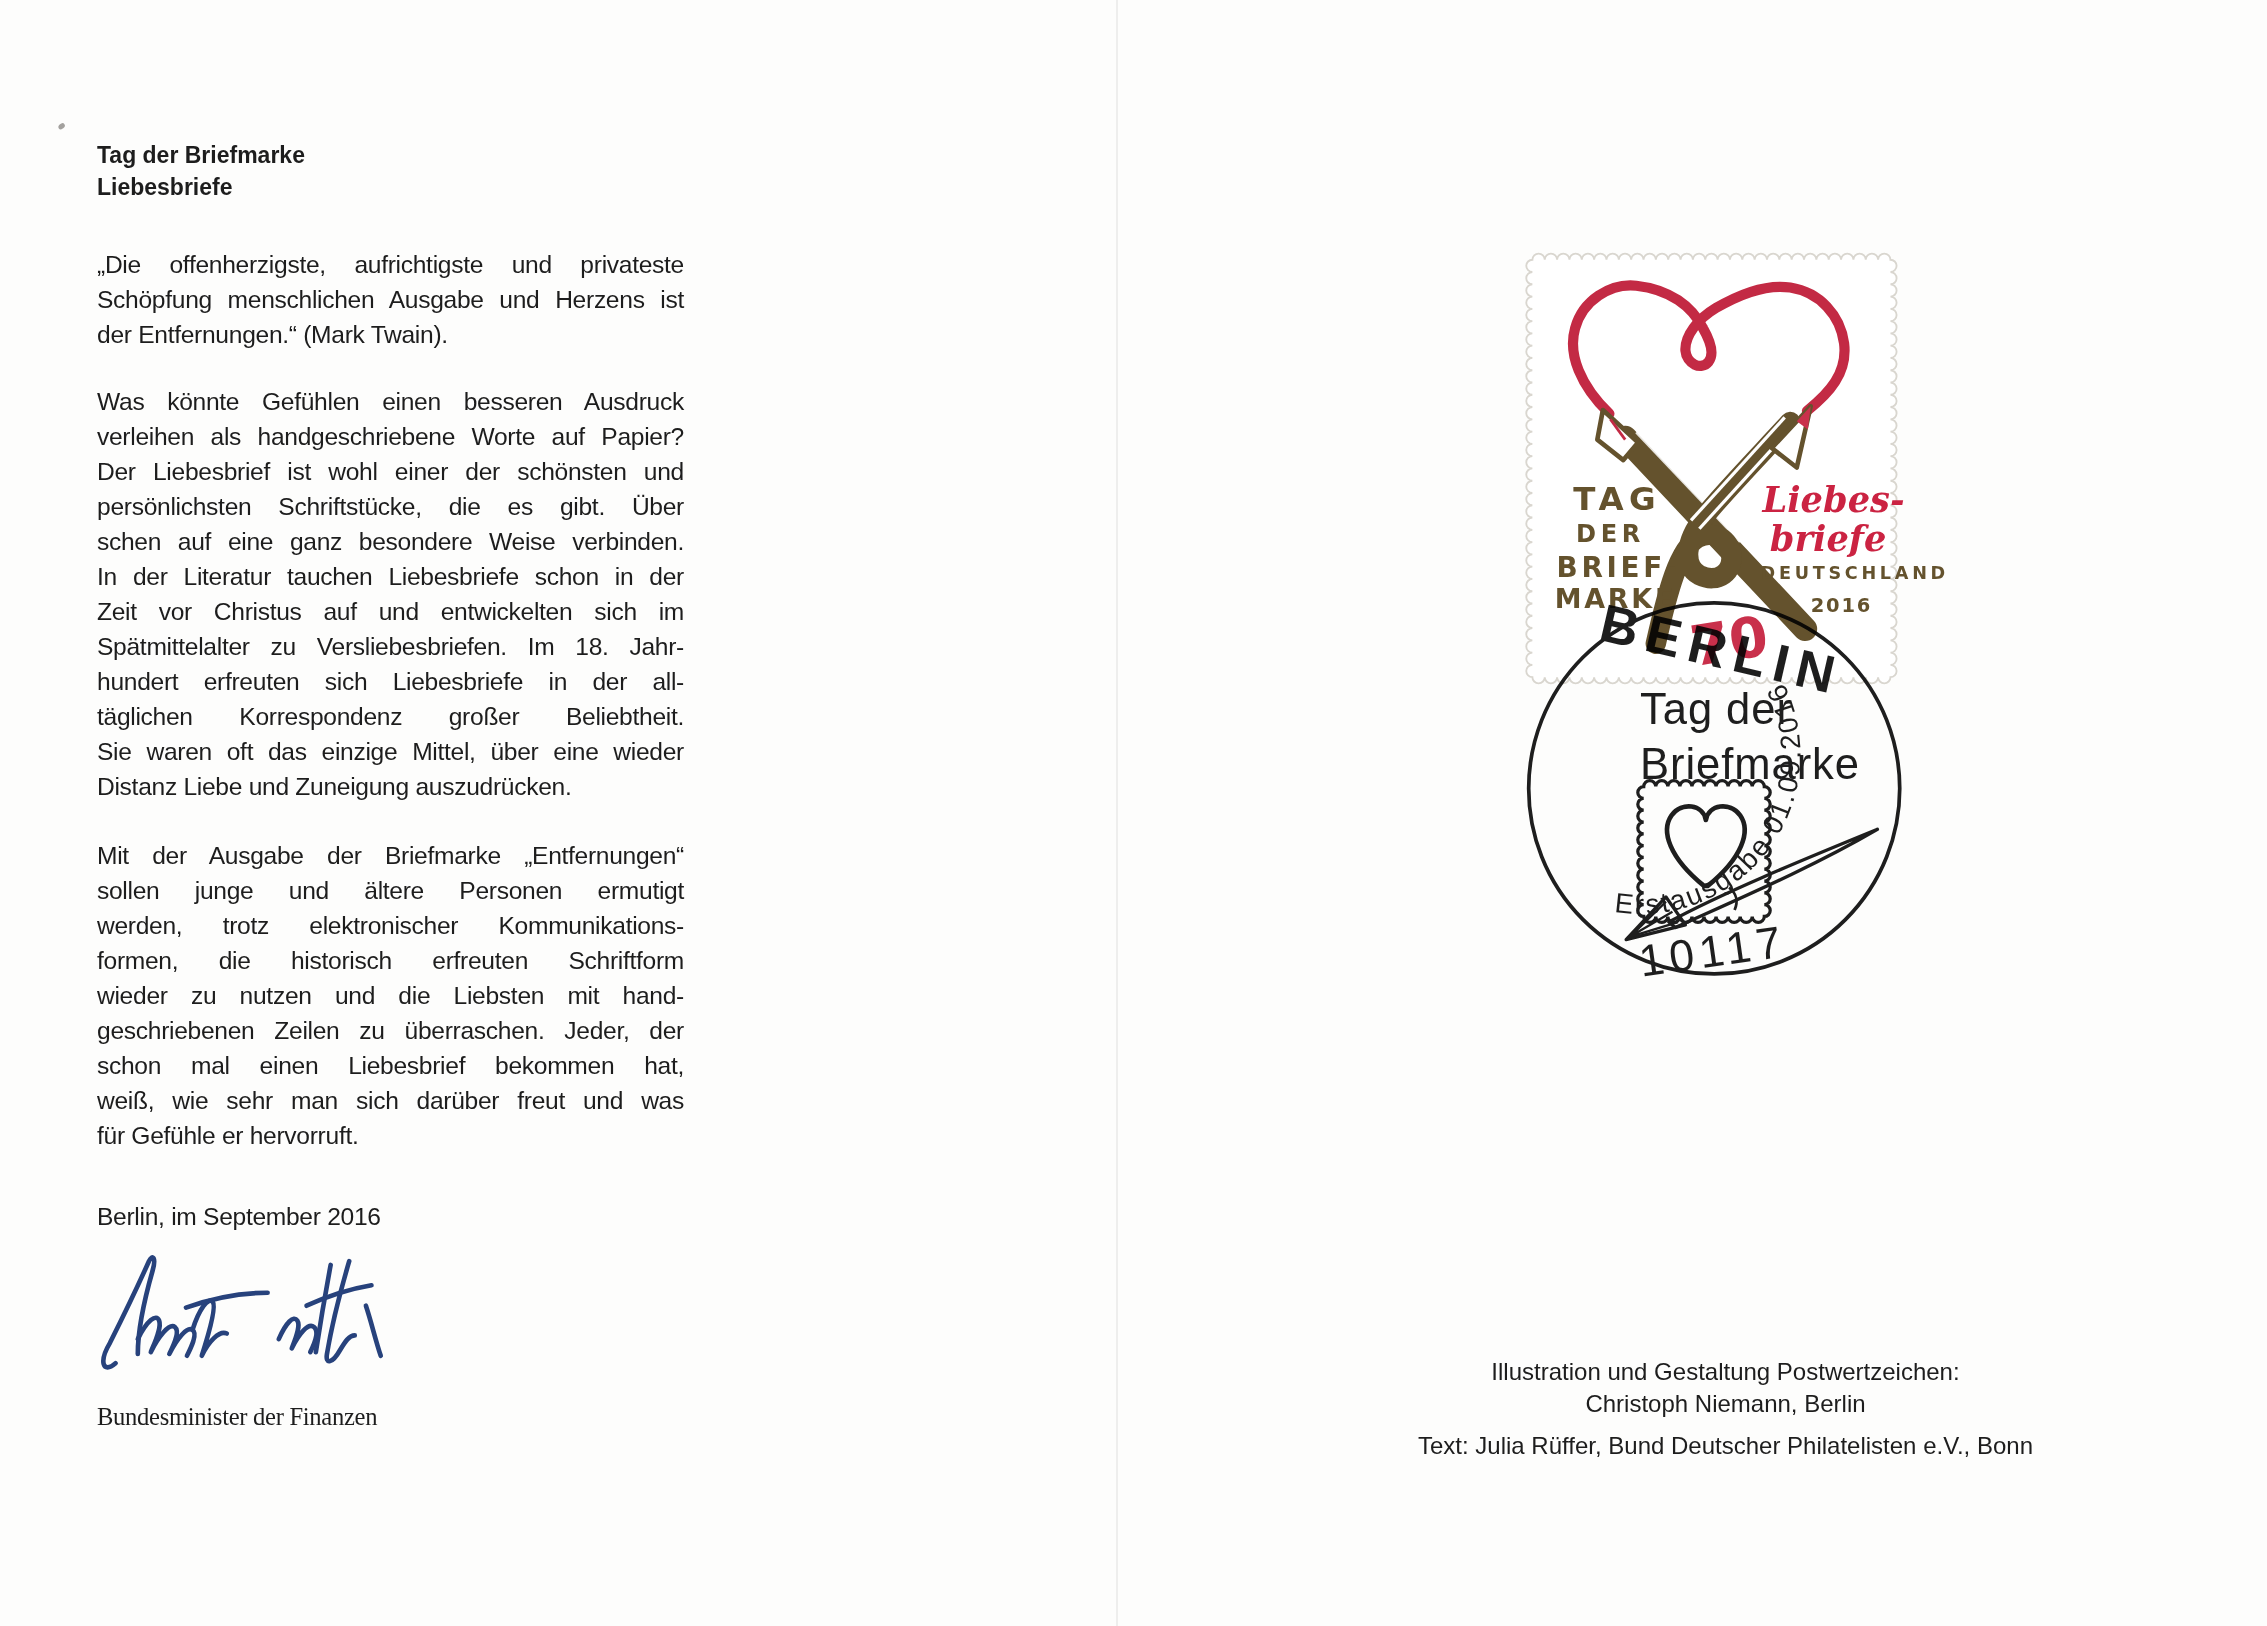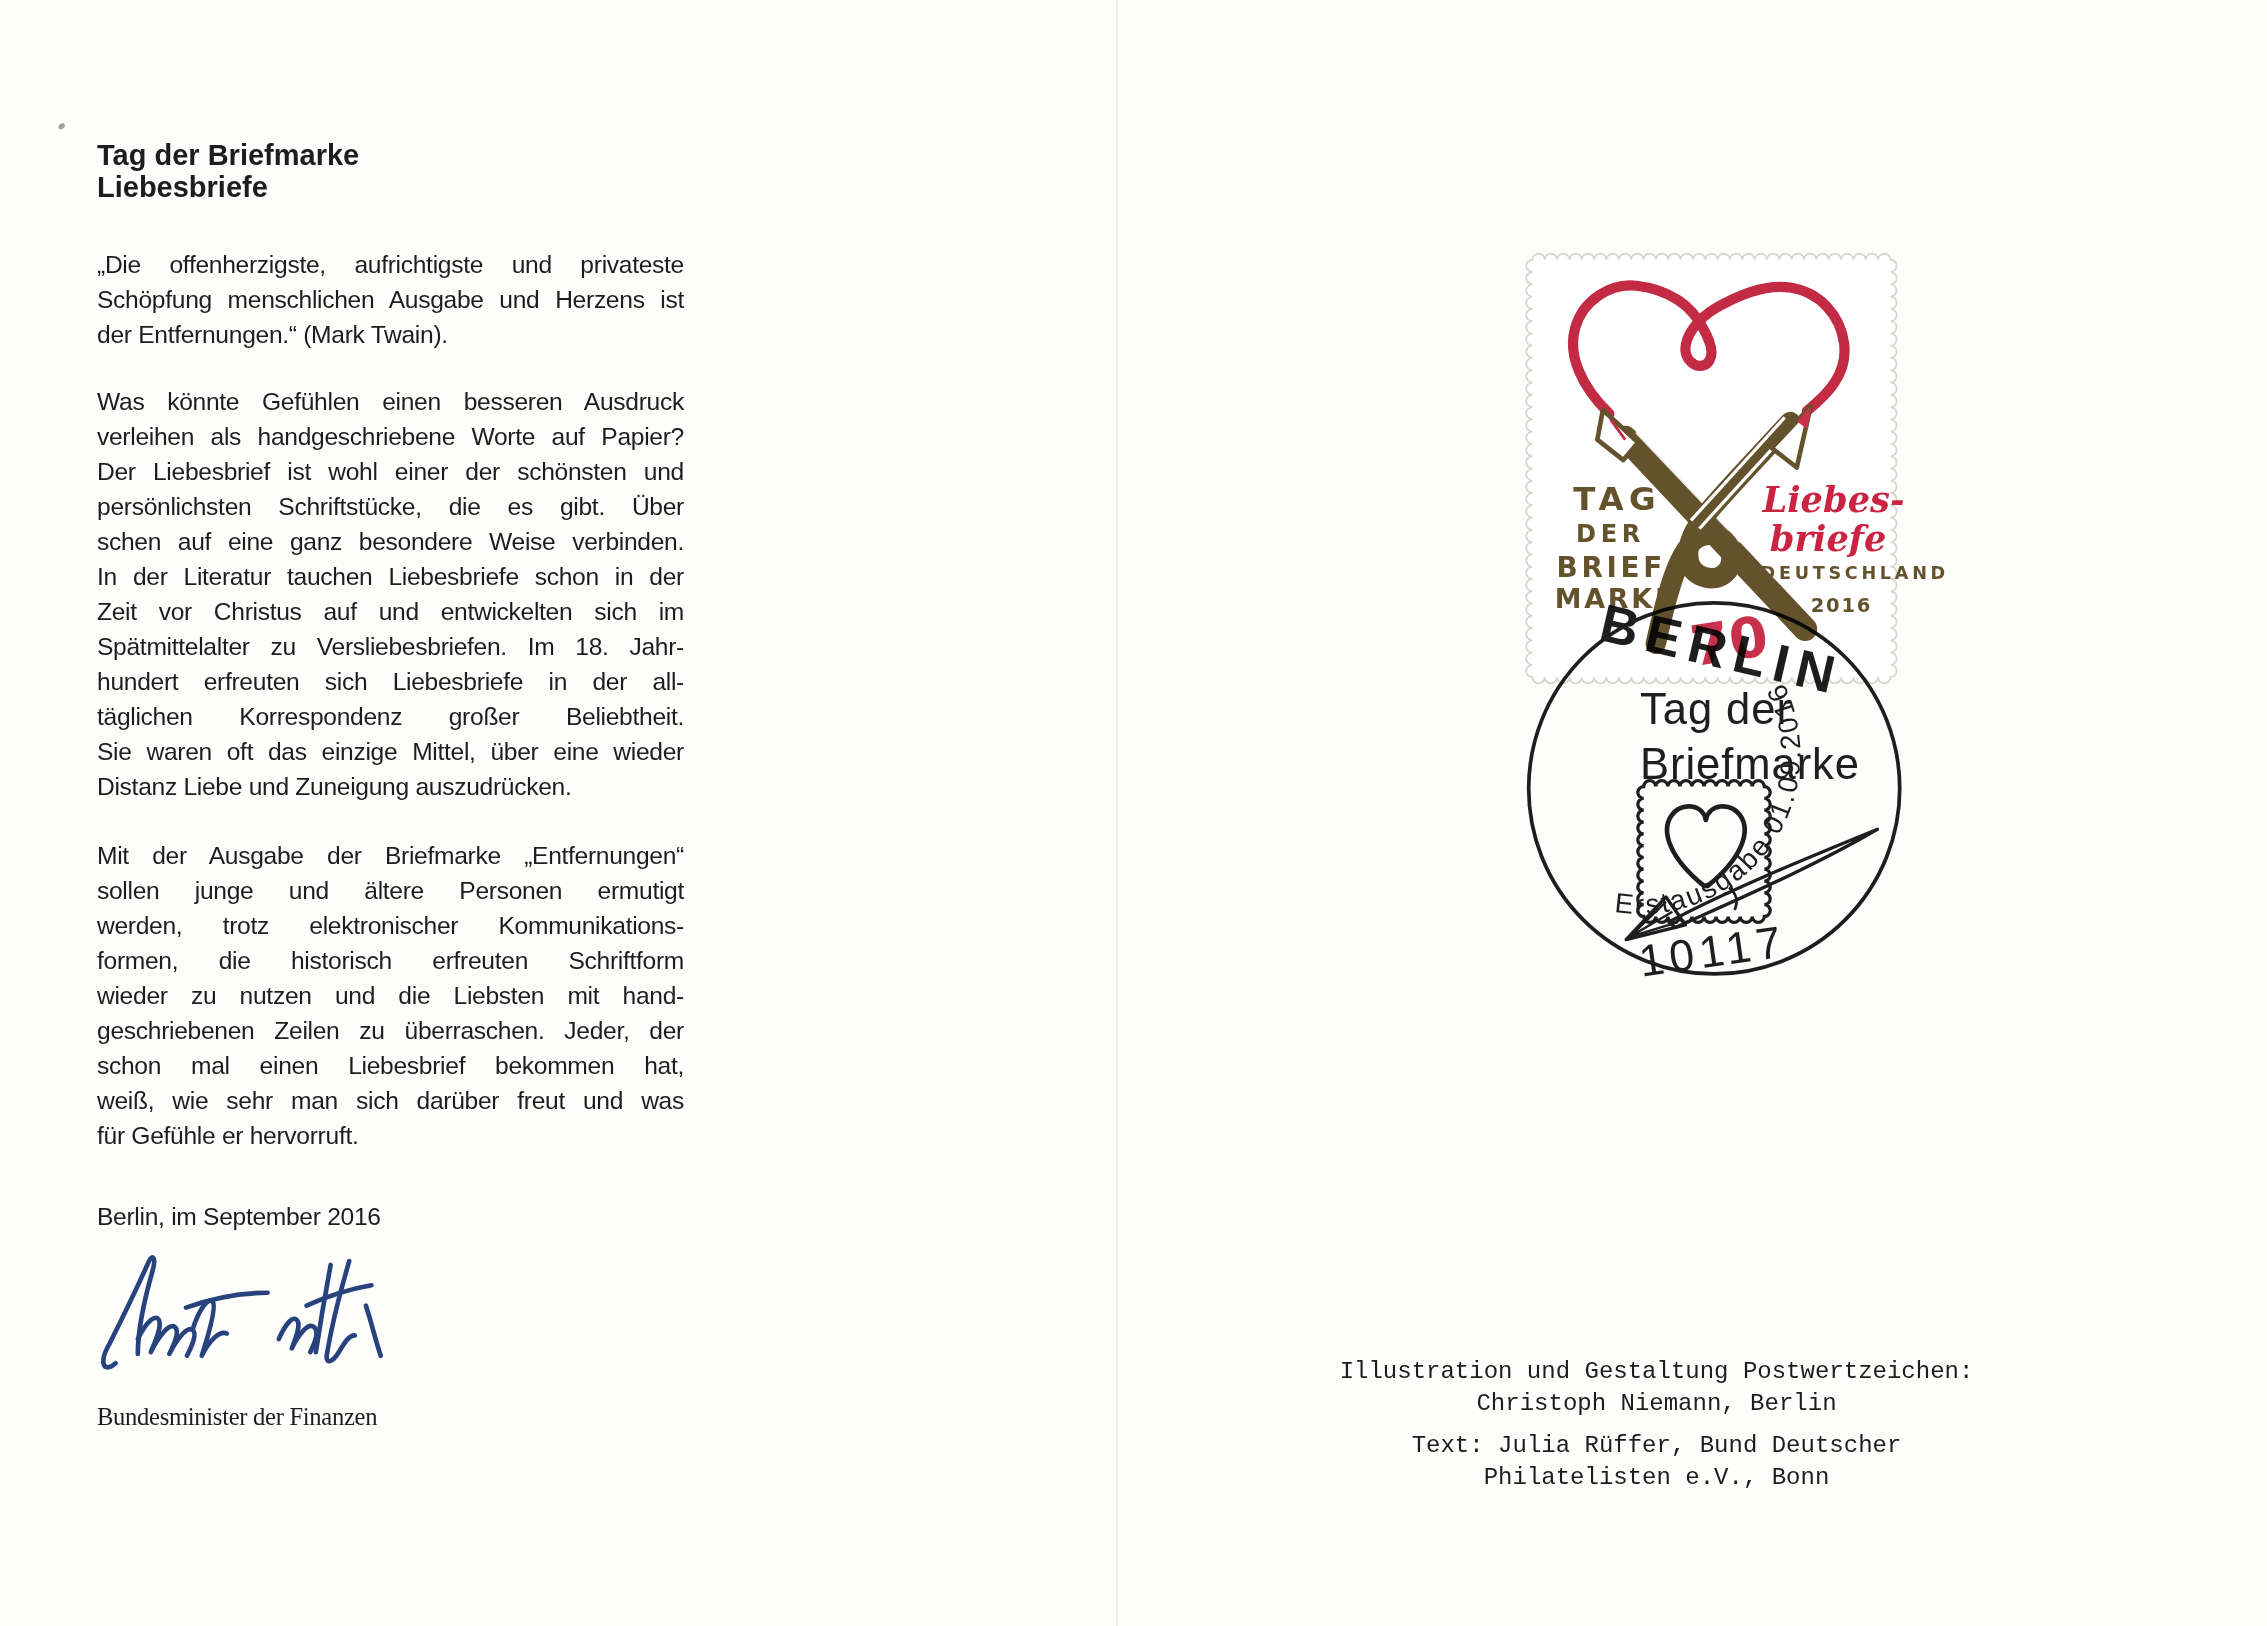--- a/index.html
+++ b/index.html
@@ -1,30 +1,30 @@
 <!DOCTYPE html>
 <html style="--heart_red: #c32a44; --script_red: #cb2342; --denom_red: #c9304b; --pen_brown: #64522d; --signature_blue: #27427c; --postmark_black: #1e1e1e;font-size:15px"><head>
 <meta charset="utf-8">
 <style>
   html,body{margin:0;padding:0;background:#e8e8e6;}
   .sheet{position:relative;width:2268px;height:1627px;background:#fdfdfc;overflow:hidden;
          font-family:"Liberation Sans",sans-serif;color:#1d1d1d;}
   .fold-line{position:absolute;left:1116px;top:0;width:1.9px;height:1627px;background:rgba(110,110,105,0.10);}
   .speck{position:absolute;left:58px;top:124px;width:6.5px;height:4.6px;background:rgba(90,85,80,.55);border-radius:60% 40% 50% 50%;transform:rotate(-35deg);}
   .left-col{position:absolute;left:97px;top:139px;width:587px;font-size:24.6px;line-height:35px;letter-spacing:-0.3px;}
-  .title{font-size:29px;font-weight:bold;line-height:32px;margin:0 0 44px 0;letter-spacing:0;}
+  .title{font-size:23px;font-weight:bold;line-height:32px;margin:0 0 44px 0;letter-spacing:0;}
   .para{margin:0 0 32px 0;}
   .para.p3{margin-top:34px;}
   .just .pline{text-align:justify;text-align-last:justify;}
   .just .pline:last-child{text-align-last:left;}
   .dateline{margin:46px 0 0 0;}
   .signature{display:block;margin:16px 0 0 0;width:306px;height:130px;}
   .signature path{fill:none;stroke:var(--signature_blue);stroke-width:5;stroke-linecap:round;stroke-linejoin:round;}
   .signer{margin:18.6px 0 0 0;font-family:Liberation Serif, serif;}
-  .credits{position:absolute;left:1318px;top:1356px;width:677px;font-size:24px;line-height:32px;text-align:center;font-family:Liberation Mono, monospace;}
+  .credits{position:absolute;left:1387px;top:1356px;width:677px;font-size:24px;line-height:32px;text-align:center;}
   .credits .block2{margin-top:10.2px;}
   .art{position:absolute;left:0;top:0;width:2268px;height:1627px;pointer-events:none;}
   
   .st-label{font-family:"DejaVu Sans",sans-serif;font-weight:bold;fill:var(--pen_brown);}
   .st-script{font-family:"DejaVu Serif",serif;font-style:italic;font-weight:bold;fill:var(--script_red);}
   .st-country{font-family:"DejaVu Sans",sans-serif;font-weight:bold;fill:var(--pen_brown);letter-spacing:4px;}
   .st-year{font-family:"DejaVu Sans",sans-serif;font-weight:bold;fill:var(--pen_brown);letter-spacing:2px;}
   .st-denom{font-family:"DejaVu Sans",sans-serif;font-weight:bold;fill:var(--denom_red);}
   
   .pm{mix-blend-mode:multiply;}

